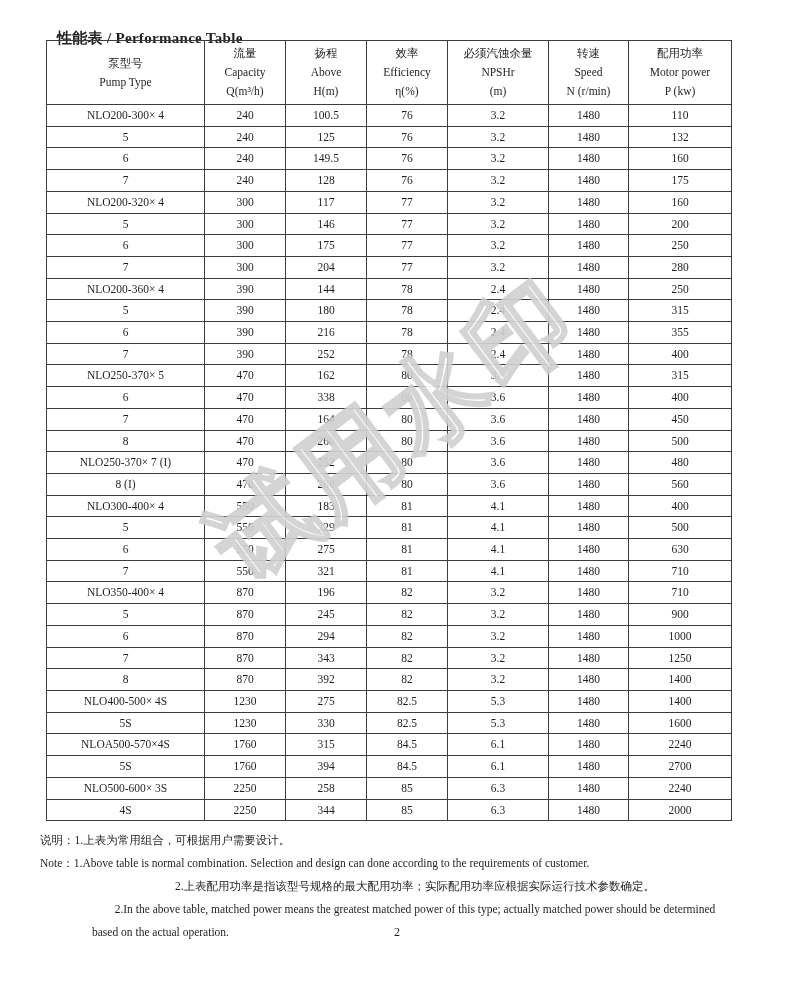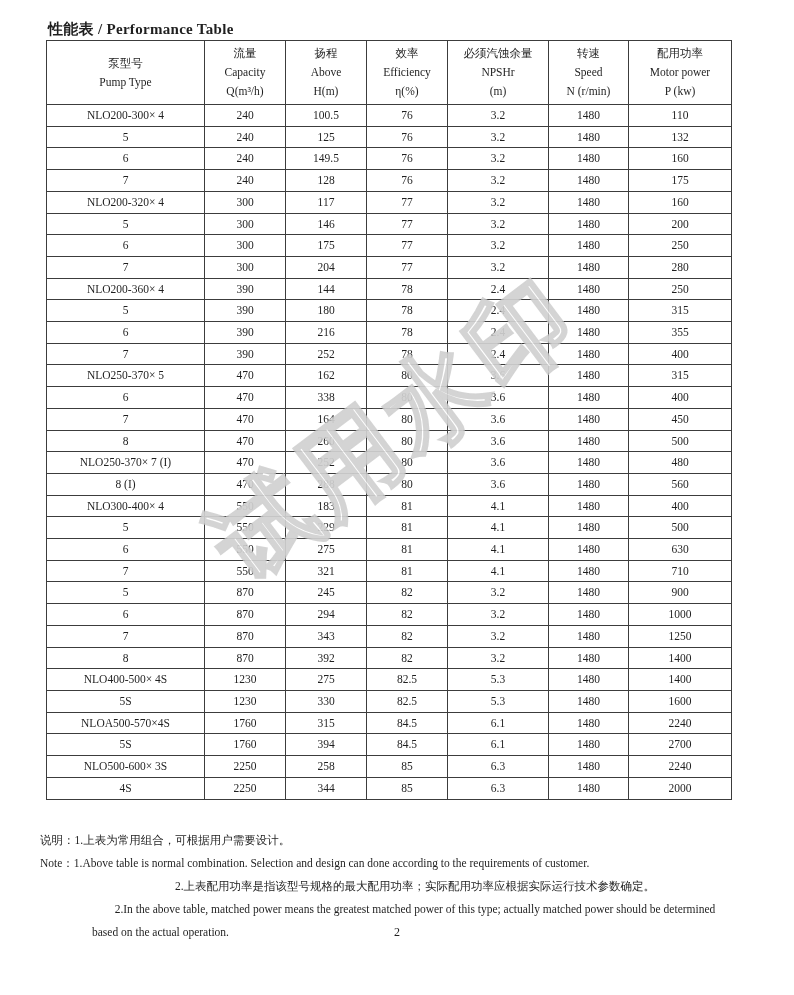--- a/index.html
+++ b/index.html
@@ -6,21 +6,21 @@
   .page {
     position:relative;
     width:794px; height:995px;
     background:#ffffff;
     font-family:"Liberation Serif","DejaVu Serif",serif;
     color:#1f1f1f;
     overflow:hidden;
   }
   .title {
     position:absolute; left:40px; top:12px;
-    margin:8px;
+    margin:17px;
     font-size:15px; font-weight:bold;
     letter-spacing:0.3px;
   }
   table.perf {
     position:absolute; left:46px; top:40px;
     width:685px;
     border-collapse:collapse;
     table-layout:fixed;
   }
   table.perf th, table.perf td {
@@ -314,20 +314,29 @@
         <tr>
           <td class="stage-cell">7</td>
           <td>550</td>
           <td>321</td>
           <td>81</td>
           <td>4.1</td>
           <td>1480</td>
           <td>710</td>
         </tr>
         <tr>
+          <td class="model-cell">NLO350-400× 4</td>
+          <td>870</td>
+          <td>196</td>
+          <td>82</td>
+          <td>3.2</td>
+          <td>1480</td>
+          <td>710</td>
+        </tr>
+        <tr>
           <td class="stage-cell">5</td>
           <td>870</td>
           <td>245</td>
           <td>82</td>
           <td>3.2</td>
           <td>1480</td>
           <td>900</td>
         </tr>
         <tr>
           <td class="stage-cell">6</td>

